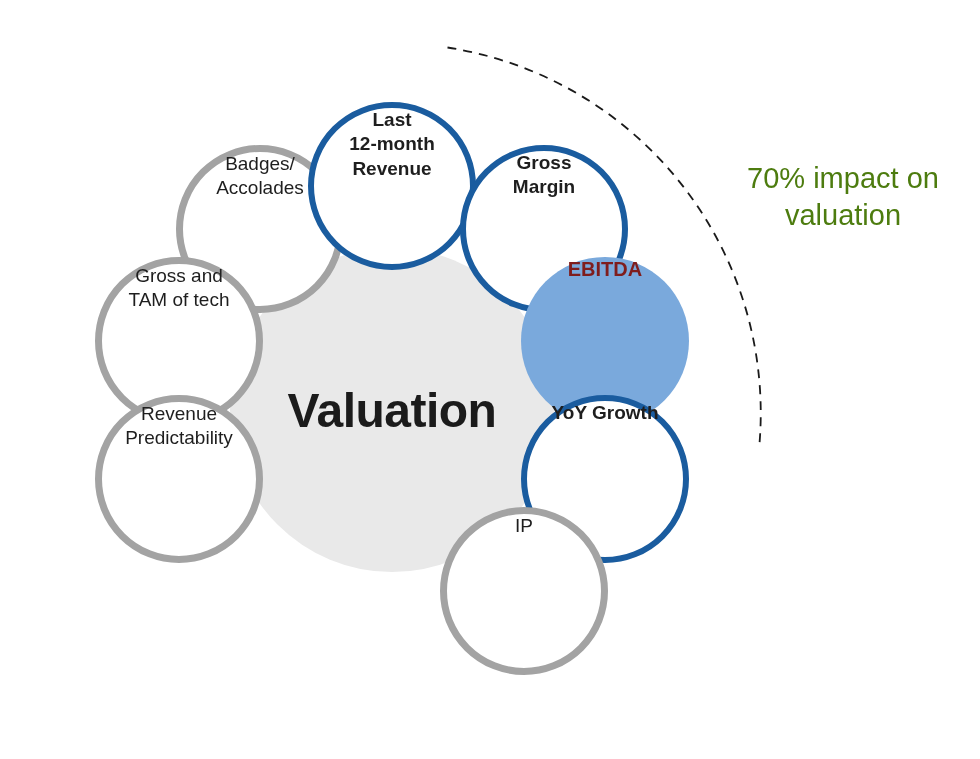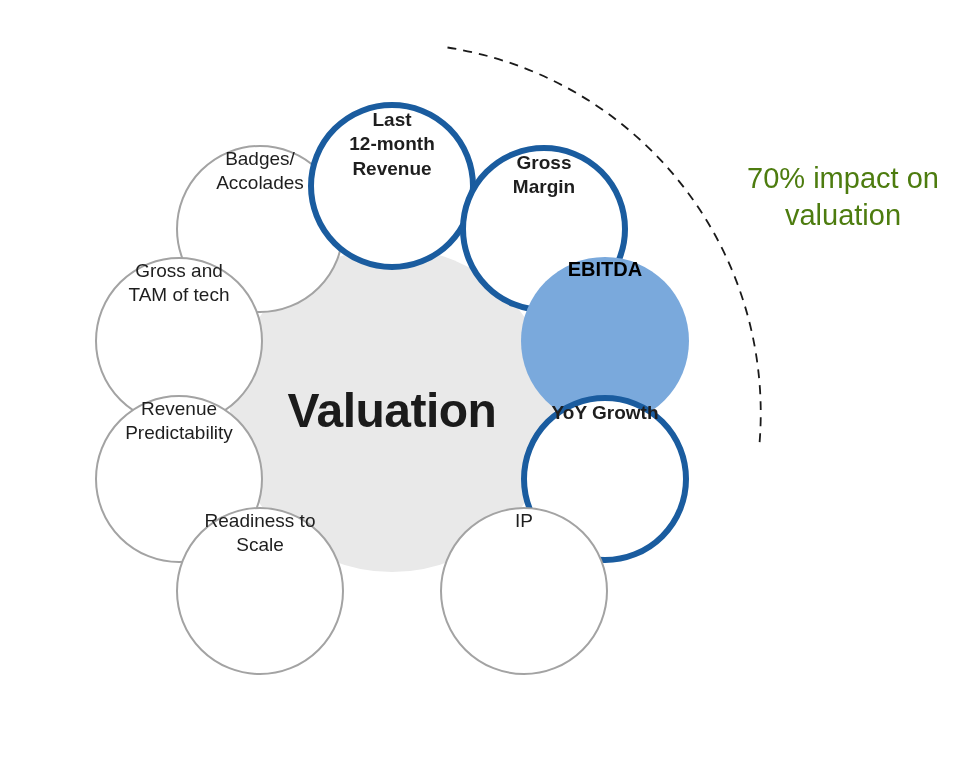--- a/index.html
+++ b/index.html
@@ -59,25 +59,25 @@
     white-space: pre-line;
   }
   .blue-outline {
     border: 6px solid #1a5c9f;
     font-weight: 700;
   }
   .blue-filled {
     background: #7aa9dc;
     border: none;
     font-weight: 700;
-    color: #000000;
+    color: #7f1d1d;
     font-size: 20px;
   }
   .yellow-outline {
-    border: 2px solid #a3a3a3;
+    border: 7px solid #a3a3a3;
     font-weight: 400;
   }
   
   .pos-last       { left: 308px; top: 102px; z-index: 2; }
   .pos-gross      { left: 460px; top: 145px; z-index: 3; }
   .pos-ebitda     { left: 521px; top: 257px; z-index: 4; }
   .pos-yoy        { left: 521px; top: 395px; z-index: 5; }
   .pos-ip         { left: 440px; top: 507px; z-index: 6; }
   .pos-team       { left: 308px; top: 550px; z-index: 7; }
   .pos-readiness  { left: 176px; top: 507px; z-index: 4; }
@@ -128,24 +128,20 @@
 
   <div class="node blue-outline pos-yoy">
     <span>YoY Growth</span>
   </div>
 
   <div class="node yellow-outline pos-ip">
     <span>IP</span>
   </div>
 
 
-  <div class="node yellow-outline pos-readiness">
-    <span>Readiness to
-Scale</span>
-  </div>
 
   <div class="node yellow-outline pos-revpred">
     <span>Revenue
 Predictability</span>
   </div>
 
   <div class="node yellow-outline pos-growthtam">
     <span>Gross and
 TAM of tech</span>
   </div>

